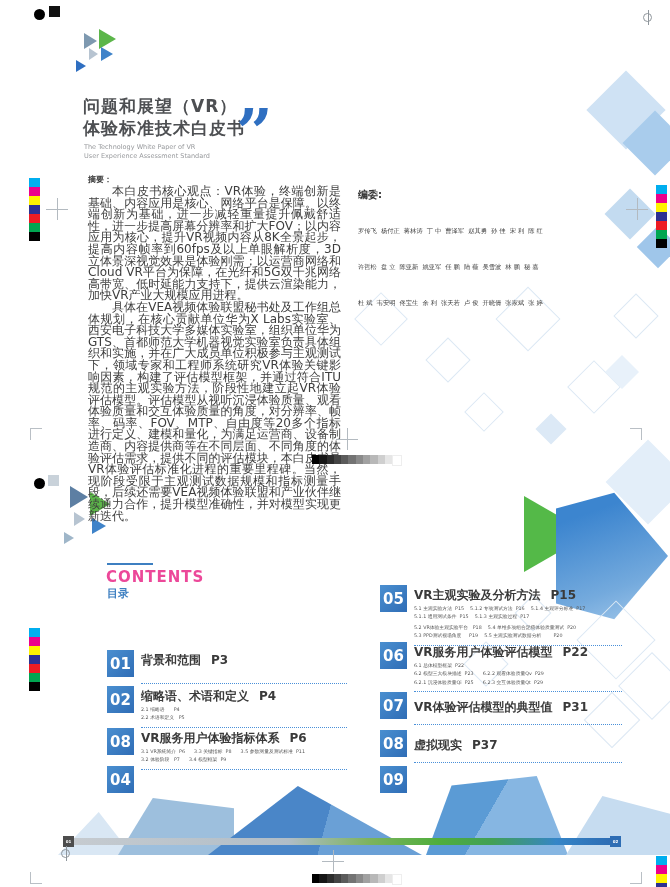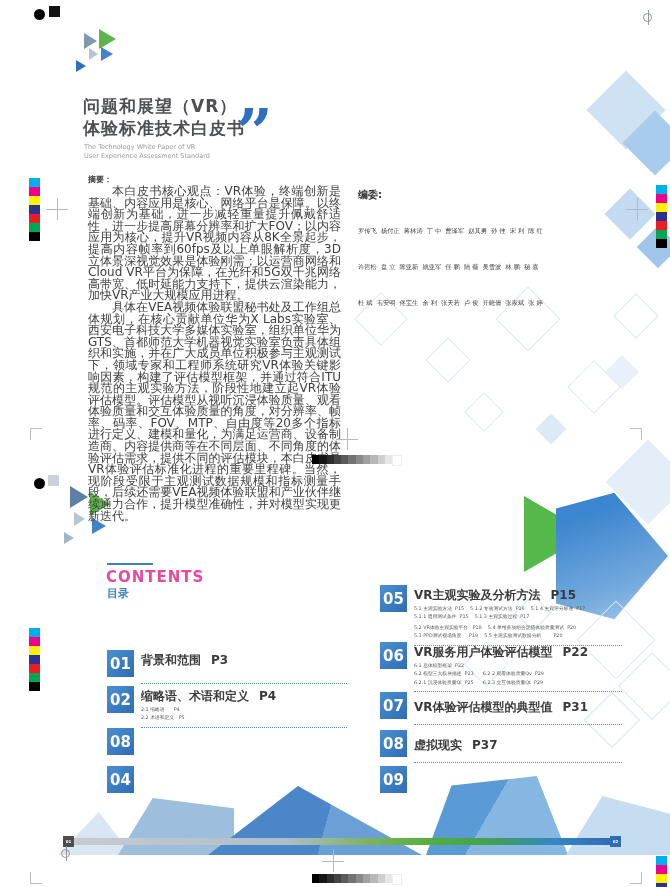--- a/index.html
+++ b/index.html
@@ -234,20 +234,26 @@
     <div class="toc-num">02</div>
     <div class="toc-body">
         <div class="toc-title"><span>缩略语、术语和定义</span><span class="pg">P4</span></div>
       <div class="toc-sub">2.1 缩略语      P4</div>
       <div class="toc-sub">2.2 术语和定义   P5</div>
       <div class="toc-sep"></div>
       </div>
   </div>
   <div class="toc-item" style="left:107px;top:728px;width:240px;">
     <div class="toc-num">08</div>
+    <div class="toc-body">
+        <div class="toc-title"><span>VR服务用户体验指标体系</span><span class="pg">P6</span></div>
+      <div class="toc-sub">3.1 VR系统简介  P6      3.3 关键指标  P8      3.5 参数测量及测试标准  P11</div>
+      <div class="toc-sub">3.2 体验阶段   P7      3.4 模型框架  P9</div>
+      <div class="toc-sep"></div>
+      </div>
   </div>
   <div class="toc-item" style="left:107px;top:766px;width:240px;">
     <div class="toc-num">04</div>
   </div>
 
   <div class="toc-item" style="left:380px;top:585px;width:242px;">
     <div class="toc-num">05</div>
     <div class="toc-body">
         <div class="toc-title"><span>VR主观实验及分析方法</span><span class="pg">P15</span></div>
       <div class="toc-sub">5.1 主观实验方法  P15    5.1.2 专项测试方法  P16    5.1.4 主观评分标准  P17</div>

